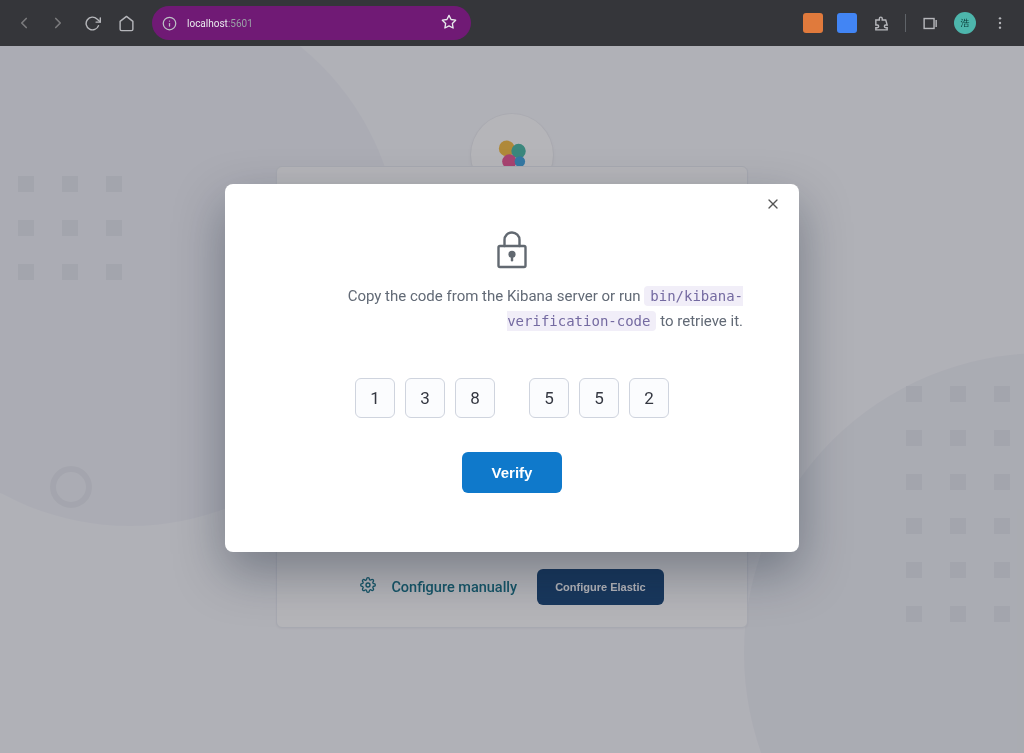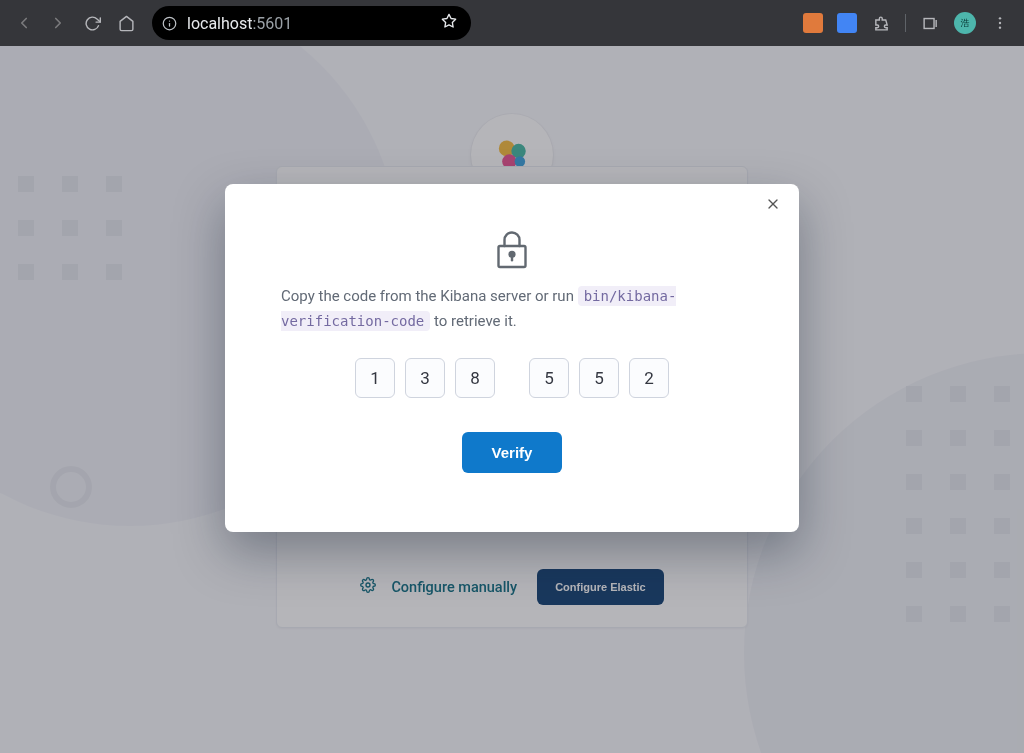--- a/index.html
+++ b/index.html
@@ -13,28 +13,28 @@
     display: flex;
     align-items: center;
     padding: 0 8px;
     gap: 10px;
   }
   .chrome-nav { display: flex; align-items: center; gap: 14px; padding-left: 6px; }
   .chrome-icon { color: #b6b7bb; display: flex; align-items: center; justify-content: center; width: 20px; height: 20px; }
   .chrome-icon.dim { color: #7b7b7d; }
   .address-bar {
     flex: 1;
-    background: #000000;
+    background: #701a75;
     border-radius: 22px;
     height: 34px;
     display: flex;
     align-items: center;
     padding: 0 10px;
     color: #e8eaed;
-    font-size: 16px;
+    font-size: 10px;
     gap: 10px;
     margin: 0 2px 0 6px;
     position: relative;
     max-width: 640px;
   }
   .addr-info-icon {
     color: #bdc1c6;
     display: flex;
     align-items: center;
   }
@@ -186,25 +186,25 @@
   }
   .modal h1 {
     text-align: center;
     font-size: 29px;
     font-weight: 800;
     color: #1b1e24;
     letter-spacing: -0.4px;
     margin-bottom: 18px;
   }
   .modal p.desc {
-    text-align: left;
+    text-align: right;
     color: #626a76;
     font-size: 15px;
     line-height: 1.65;
-    margin-bottom: 24px;
+    margin-bottom: 44px;
   }
   .modal p.desc code {
     font-family: ui-monospace, SFMono-Regular, Menlo, monospace;
     background: #f1eef8;
     color: #746aa1;
     padding: 2px 6px;
     border-radius: 4px;
     font-size: 14px;
   }
   .code-row {

